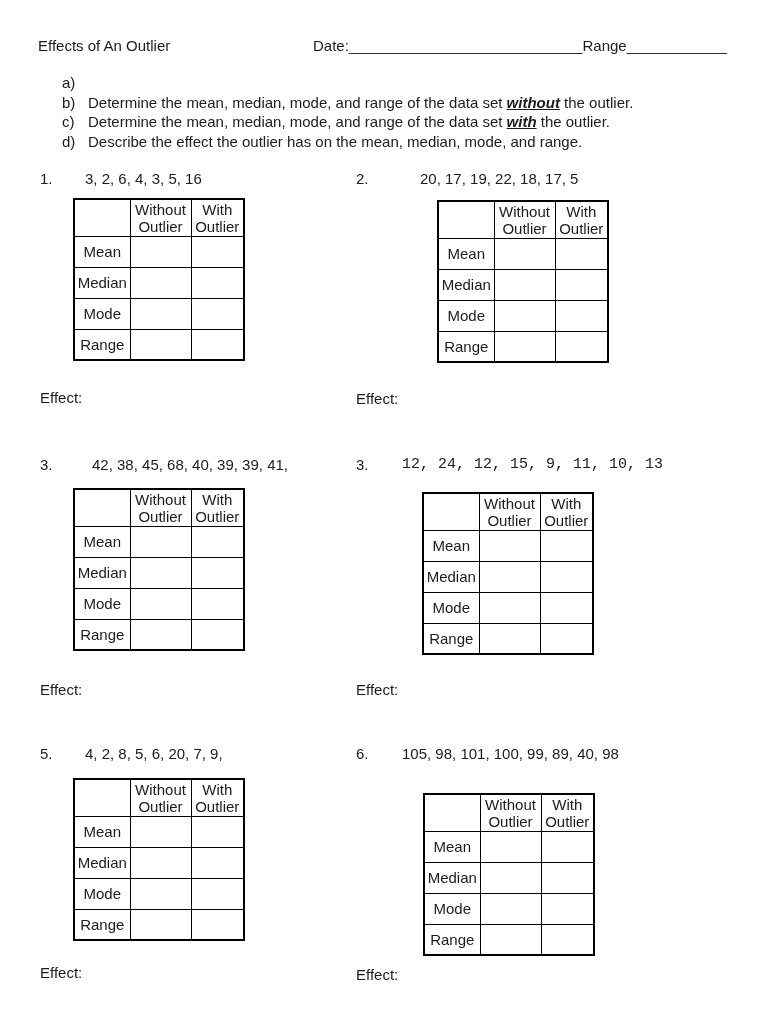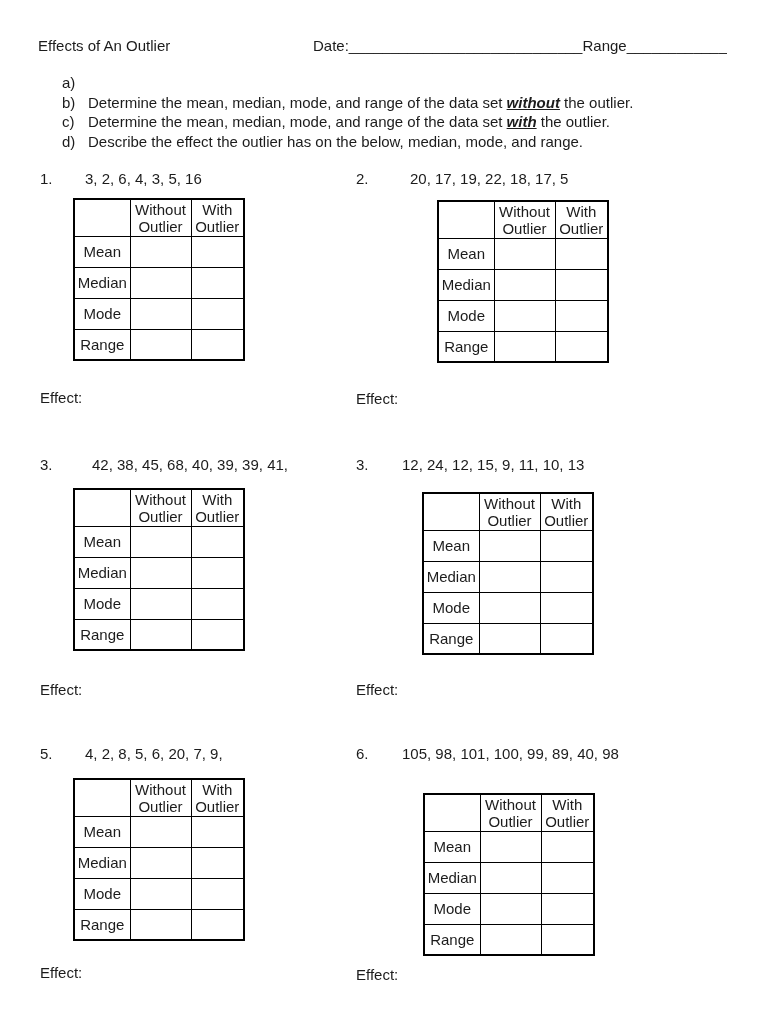--- a/index.html
+++ b/index.html
@@ -57,21 +57,21 @@
     <div class="irow">
       <span class="ilet">b)</span>
       <span class="itext"><span>Determine the mean, median, mode, and range of the data set </span><span class="emph">without</span><span> the outlier.</span></span>
     </div>
     <div class="irow">
       <span class="ilet">c)</span>
       <span class="itext"><span>Determine the mean, median, mode, and range of the data set </span><span class="emph">with</span><span> the outlier.</span></span>
     </div>
     <div class="irow">
       <span class="ilet">d)</span>
-      <span class="itext"><span>Describe the effect the outlier has on the below, median, mode, and range.</span><span class="emph"></span><span></span></span>
+      <span class="itext"><span>Describe the effect the outlier has on the mean, median, mode, and range.</span><span class="emph"></span><span></span></span>
     </div>
   </div>
 
   <div>
     <span class="abs pnum" style="left:40px; top:170px;">1.</span>
     <span class="abs pdata" style="left:85px; top:170px;">3, 2, 6, 4, 3, 5, 16</span>
     <table class="abs stats" style="left:73px; top:198px;">
       <colgroup>
           <col class="c0">
           <col class="c1">
@@ -103,21 +103,21 @@
             <td></td>
             <td></td>
           </tr>
     </tbody>
       </table>
     <div class="abs" style="left:40px; top:389px;">Effect:</div>
   </div>
 
   <div>
     <span class="abs pnum" style="left:356px; top:170px;">2.</span>
-    <span class="abs pdata" style="left:410px; top:170px;">20, 17, 19, 22, 18, 17, 5</span>
+    <span class="abs pdata" style="left:420px; top:170px;">20, 17, 19, 22, 18, 17, 5</span>
     <table class="abs stats" style="left:437px; top:200px;">
       <colgroup>
           <col class="c0">
           <col class="c1">
           <col class="c2">
         </colgroup>
       <tbody>
           <tr class="hrow">
         <td></td>
         <td><span>Without</span><br><span>Outlier</span></td>
@@ -183,21 +183,21 @@
             <td></td>
             <td></td>
           </tr>
     </tbody>
       </table>
     <div class="abs" style="left:40px; top:681px;">Effect:</div>
   </div>
 
   <div>
     <span class="abs pnum" style="left:356px; top:456px;">3.</span>
-    <span class="abs pdata" style="left:402px; top:456px;">12, 24, 12, 15, 9, 11, 10, 13</span>
+    <span class="abs pdata" style="left:402px; top:456px;font-family:Liberation Mono, monospace;">12, 24, 12, 15, 9, 11, 10, 13</span>
     <table class="abs stats" style="left:422px; top:492px;">
       <colgroup>
           <col class="c0">
           <col class="c1">
           <col class="c2">
         </colgroup>
       <tbody>
           <tr class="hrow">
         <td></td>
         <td><span>Without</span><br><span>Outlier</span></td>

